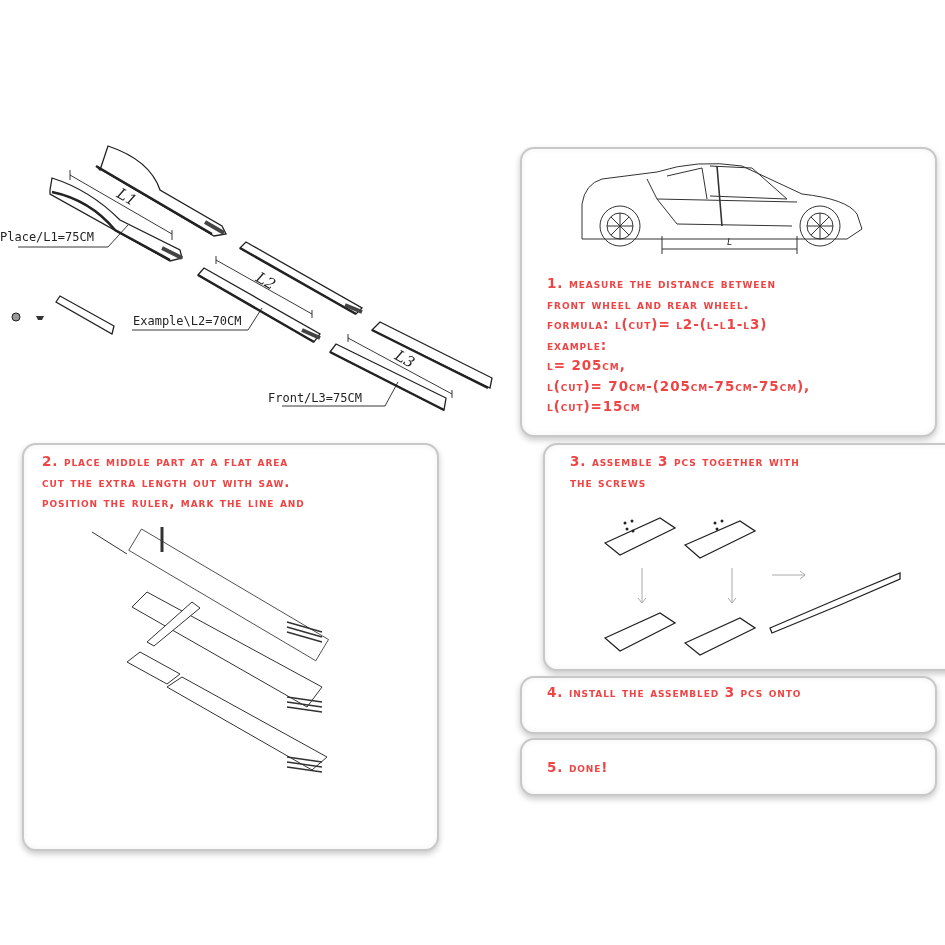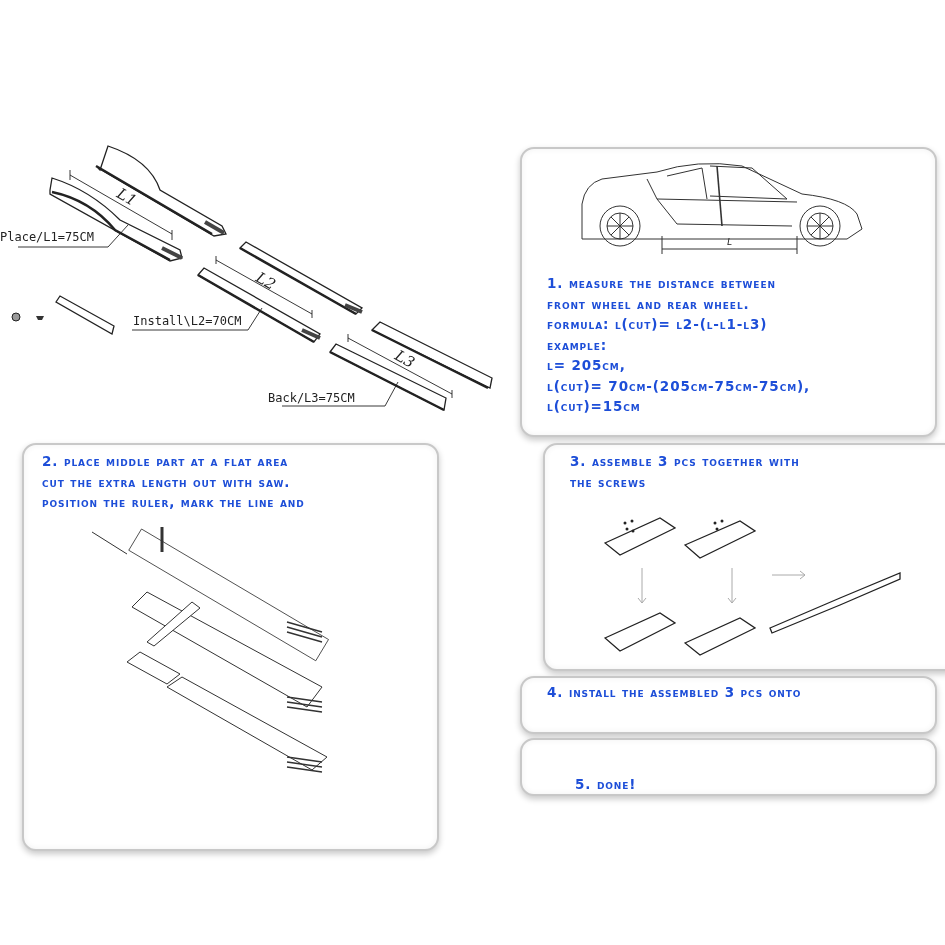--- a/index.html
+++ b/index.html
@@ -3,21 +3,21 @@
 <meta charset="utf-8">
 <style>
   html, body { margin:0; padding:0; background:#fff; }
   body { width:945px; height:945px; position:relative; overflow:hidden; font-family:"DejaVu Sans", sans-serif; }
   .panel {
     position:absolute; background:#fff; border:2px solid #c8c8c8; border-radius:14px;
     box-shadow: 0 3px 6px rgba(0,0,0,0.22), inset 0 0 6px rgba(0,0,0,0.06);
     box-sizing:border-box;
   }
   .step-text {
-    position:absolute; color:#1d4ed8; font-family:"DejaVu Sans", sans-serif; font-weight:bold;
+    position:absolute; color:#ef4444; font-family:"DejaVu Sans", sans-serif; font-weight:bold;
     font-size:13.5px; line-height:20.5px; letter-spacing:0.9px; font-variant:small-caps; text-transform:lowercase;
   }
   .step-text .line { display:block; white-space:nowrap; }
   .lbl { position:absolute; font-family:"DejaVu Sans Mono", monospace; font-size:12px; color:#222; white-space:nowrap; }
   svg { position:absolute; overflow:visible; }
 </style>
 </head>
 <body>
 
 <div style="position:absolute;left:0;top:130px;width:500px;height:300px;">
@@ -58,22 +58,22 @@
       <path d="M282 276 L385 276 L398 252" stroke-width="0.9" fill="none"></path>
     </g>
 
     <circle cx="16" cy="187" r="4" fill="#999" stroke="#222"></circle>
     <path d="M36 186 L44 186 L42 190 L38 190 Z" fill="#333"></path>
   </svg>
   <span class="lbl" style="left:117px;top:58px;transform:rotate(30deg);font-style:italic;font-size:15px;font-family:'DejaVu Serif',serif;">L1</span>
   <span class="lbl" style="left:256px;top:142px;transform:rotate(30deg);font-style:italic;font-size:15px;font-family:'DejaVu Serif',serif;">L2</span>
   <span class="lbl" style="left:395px;top:220px;transform:rotate(30deg);font-style:italic;font-size:15px;font-family:'DejaVu Serif',serif;">L3</span>
   <span class="lbl" style="left:0px;top:100px;">Place/L1=75CM</span>
-  <span class="lbl" style="left:133px;top:184px;">Install\L2=70CM</span>
-  <span class="lbl" style="left:268px;top:261px;">Back/L3=75CM</span>
+  <span class="lbl" style="left:133px;top:184px;">Example\L2=70CM</span>
+  <span class="lbl" style="left:268px;top:261px;">Front/L3=75CM</span>
 </div>
 
 <div class="panel" style="left:520px;top:147px;width:417px;height:290px;">
   <svg width="300" height="100" viewBox="0 0 300 100" style="left:55px;top:5px;">
     <g fill="none" stroke="#333" stroke-width="1">
       <path d="M5 50 Q8 30 25 25 L80 18 Q120 5 165 12 L225 40 Q270 45 280 60 L285 75 L270 85 L5 85 Z"></path>
       <path d="M70 25 L80 45 L220 48"></path>
       <path d="M90 22 L125 14 L130 45"></path>
       <path d="M133 12 L175 14 L210 45 L133 42"></path>
       <path d="M140 12 L145 72" stroke-width="1.6"></path>
@@ -154,16 +154,16 @@
   </svg>
 </div>
 
 <div class="panel" style="left:520px;top:676px;width:417px;height:58px;">
   <div class="step-text" style="left:25px;top:4px;">
     <span class="line">4. Install the assembled 3 pcs onto</span>
   </div>
 </div>
 
 <div class="panel" style="left:520px;top:738px;width:417px;height:58px;">
-  <div class="step-text" style="left:25px;top:34px;margin-left:28px;">
+  <div class="step-text" style="left:25px;top:17px;">
     <span class="line">5. Done!</span>
   </div>
 </div>
 
 </body></html>

